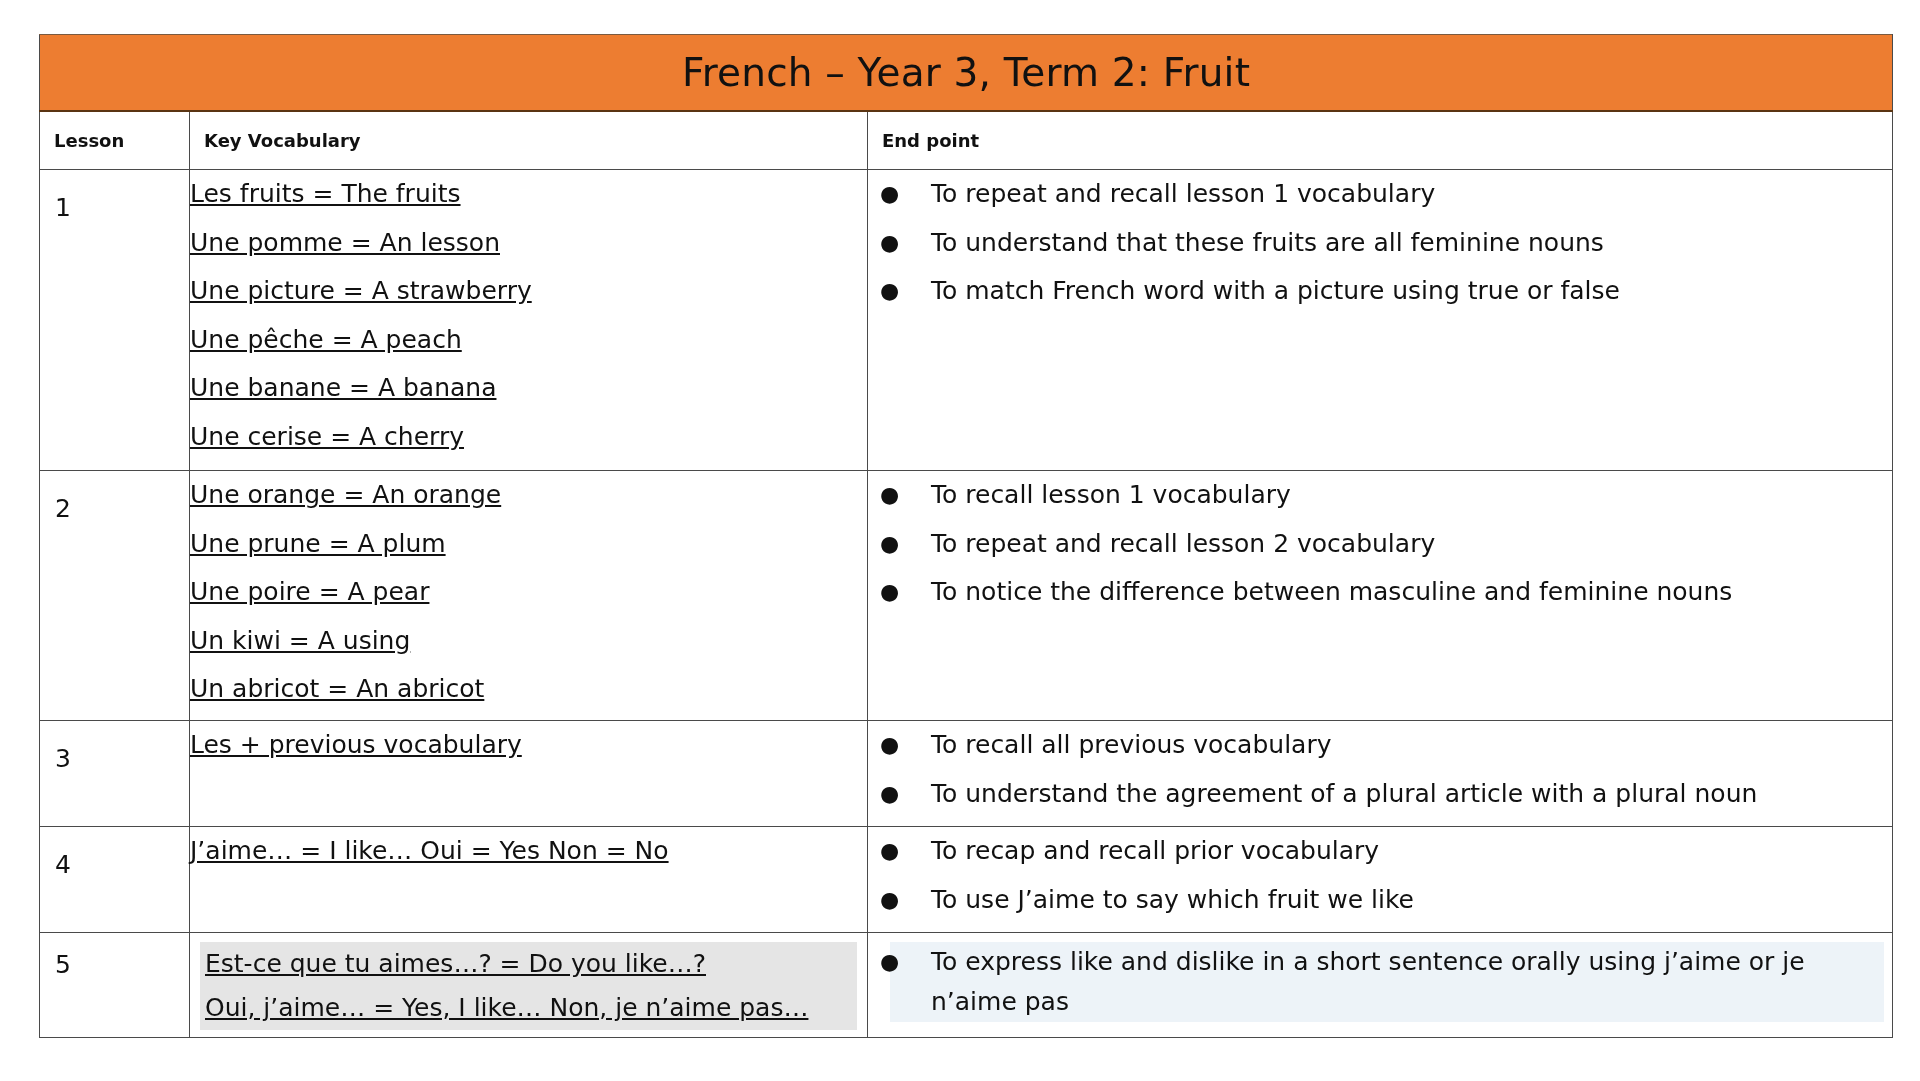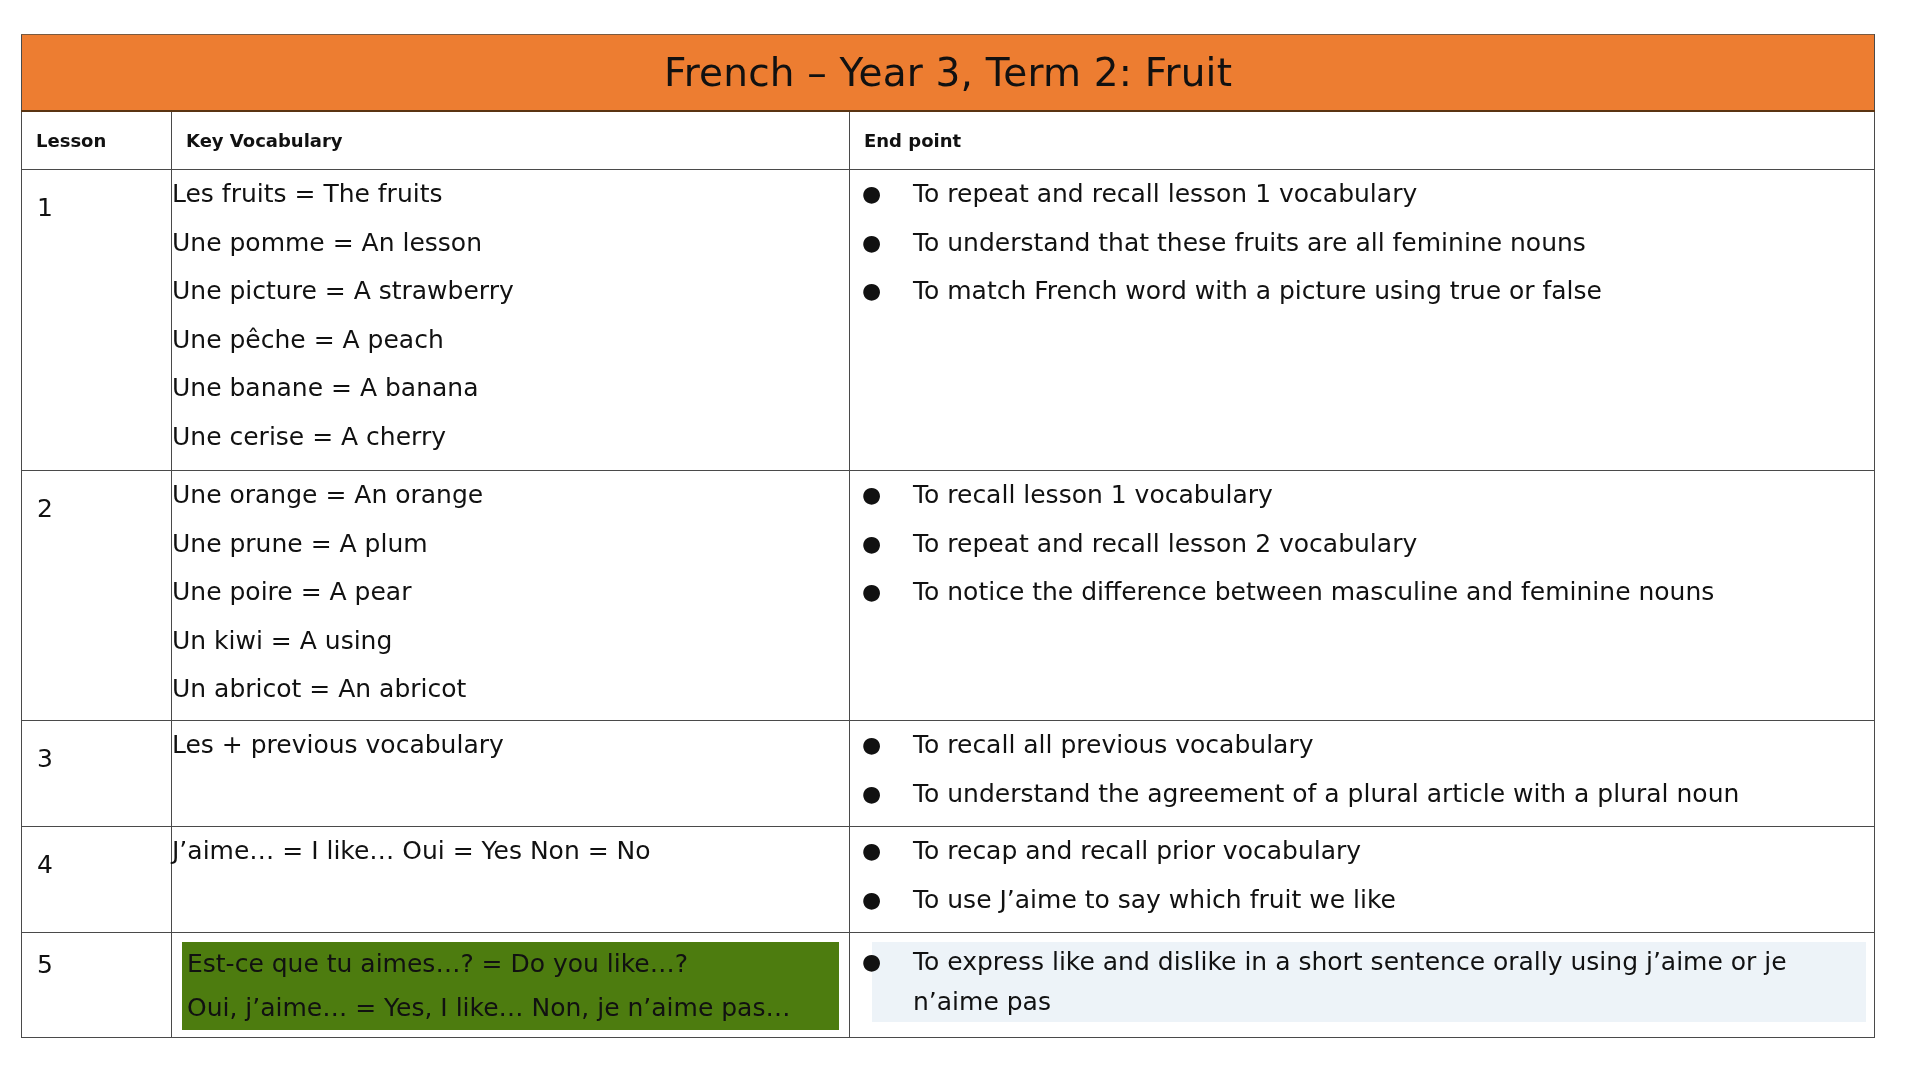--- a/index.html
+++ b/index.html
@@ -10,21 +10,21 @@
   body {
     width: 1920px;
     height: 1081px;
     position: relative;
     overflow: hidden;
     font-family: "DejaVu Sans", sans-serif;
     color: #111111;
   }
   .doc-table {
     position: absolute;
-    left: 21px;
+    left: 39px;
     top: 34px;
     width: 1853px;
     border-collapse: collapse;
     table-layout: fixed;
   }
   .doc-table td, .doc-table th {
     border: 1.5px solid #4a4a4a;
     vertical-align: top;
     padding: 0;
     text-align: left;
@@ -54,20 +54,21 @@
   .col-vocab { width: 678px; }
   .col-end { width: 1025px; }
 
   .lesson-num {
     font-size: 25px;
     padding: 14px 0 0 15px;
     line-height: 48px;
   }
   .vocab-cell {
     padding: 14px 12px 0 15px;
+    text-decoration: underline;
   }
   .vocab-line {
     font-size: 25px;
     line-height: 48.5px;
     white-space: nowrap;
   }
   .end-cell {
     padding: 14px 12px 0 20px;
   }
   .end-list {
@@ -88,21 +89,21 @@
     font-size: 22px;
     line-height: 48.5px;
   }
   .row1 td { height: 300px; }
   .row2 td { height: 249px; }
   .row3 td { height: 105px; }
   .row4 td { height: 105px; }
   .row5 td { height: 104px; }
 
   .highlight-vocab {
-    background: #4d7c0f;
+    background: #e5e5e5;
     margin: 9px 10px 0 10px;
     padding: 0 12px 0 5px;
   }
   .highlight-end {
     background: #EDF3F8;
     margin: 9px 8px 0 22px;
     padding: 0;
   }
   .row5 .vocab-cell, .row5 .end-cell { padding: 0; }
   .row5 .end-item { padding-left: 41px; line-height: 40px; }

